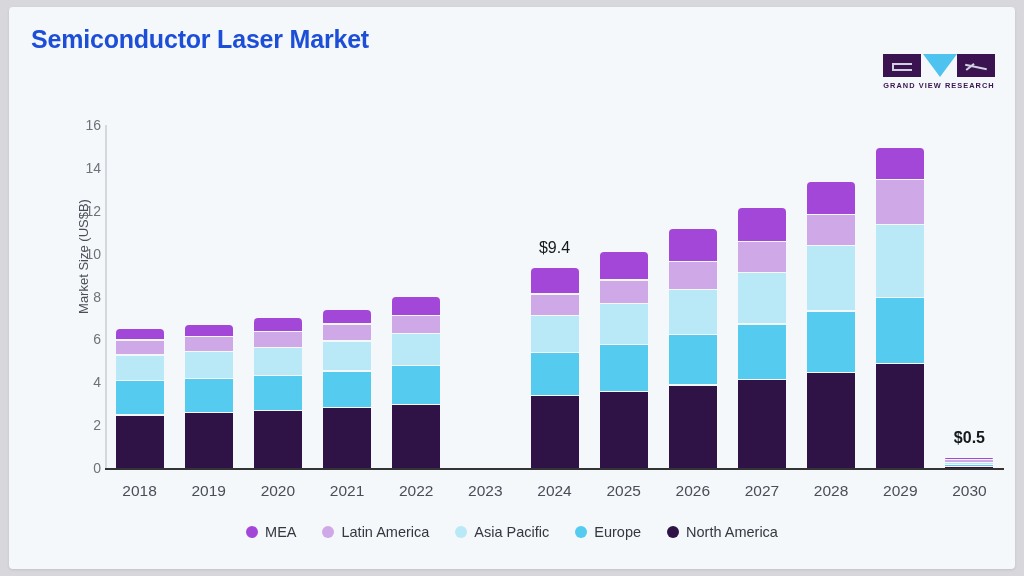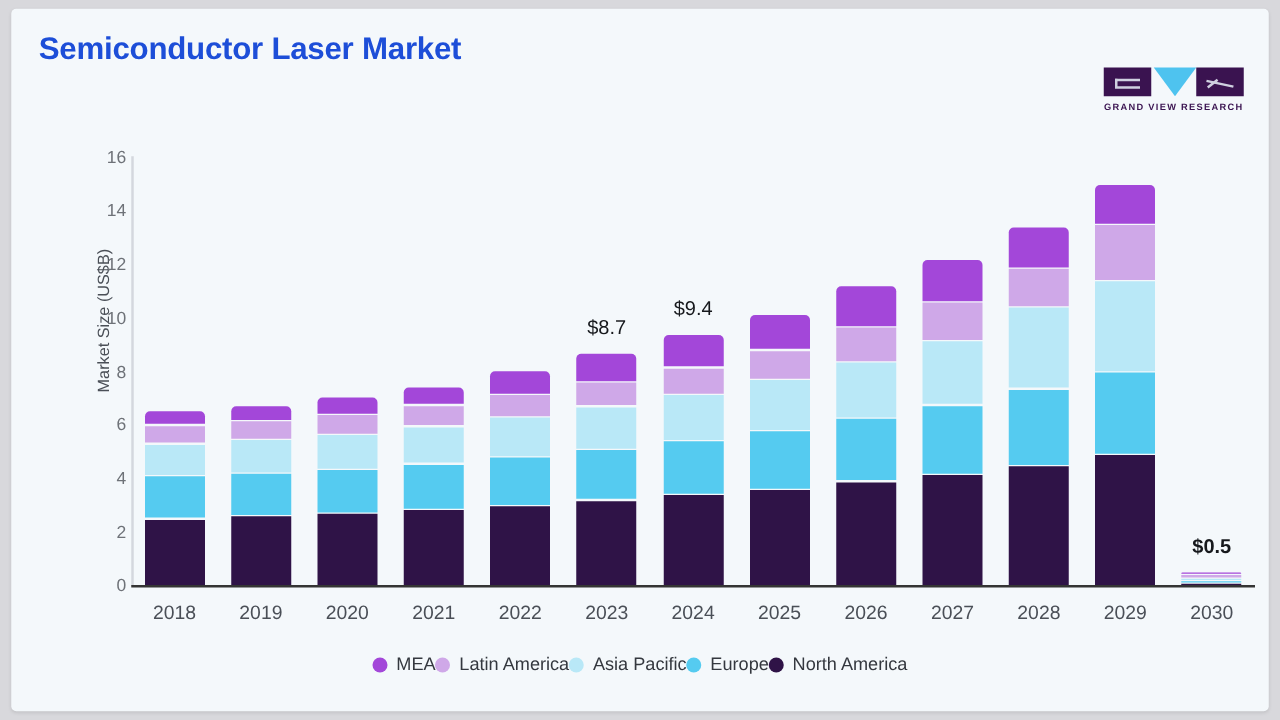--- a/index.html
+++ b/index.html
@@ -99,21 +99,21 @@
   .seg { position: absolute; width: 100%; left: 0; }
   .seg.top { border-radius: 4px 4px 0 0; }
   .bar-label {
     position: absolute; width: 80px; left: -16px;
     text-align: center; font-size: 16px; color: #16181c;
   }
 
   
   #legend {
     position: absolute; left: 0; top: 425px; width: 100%;
-    display: flex; justify-content: center; align-items: center; 
+    display: flex; justify-content: center; align-items: center; gap: 26px;
   }
   .legend-item { display: flex; align-items: center; gap: 7px; }
   .legend-dot { width: 12px; height: 12px; border-radius: 50%; }
   .legend-label { font-size: 14.5px; color: #34383f; }
 </style>
 </head>
 <body>
 
 <div id="card">
 
@@ -182,28 +182,20 @@
           <div class="seg" style="background: rgb(185, 232, 247); bottom: 97.5406px; height: 28.8125px;"></div>
           <div class="seg" style="background: rgb(207, 168, 232); bottom: 127.553px; height: 15.95px;"></div>
           <div class="seg top" style="background: rgb(163, 71, 217); bottom: 144.703px; height: 13.8063px;"></div>
         </div>
         <div class="bar-group" style="left: 287.192px; height: 343px;">
           <div class="seg" style="background: rgb(47, 19, 71); bottom: 0px; height: 63.1125px;"></div>
           <div class="seg" style="background: rgb(85, 203, 240); bottom: 64.3125px; height: 37.3875px;"></div>
           <div class="seg" style="background: rgb(185, 232, 247); bottom: 102.9px; height: 30.9563px;"></div>
           <div class="seg" style="background: rgb(207, 168, 232); bottom: 135.056px; height: 17.0219px;"></div>
           <div class="seg top" style="background: rgb(163, 71, 217); bottom: 153.278px; height: 18.0938px;"></div>
-        </div>
-        <div class="bar-group" style="left: 356.346px; height: 343px;">
-          <div class="seg" style="background: rgb(47, 19, 71); bottom: 0px; height: 67.4px;"></div>
-          <div class="seg" style="background: rgb(85, 203, 240); bottom: 68.6px; height: 39.5312px;"></div>
-          <div class="seg" style="background: rgb(185, 232, 247); bottom: 109.331px; height: 33.1px;"></div>
-          <div class="seg" style="background: rgb(207, 168, 232); bottom: 143.631px; height: 18.0938px;"></div>
-          <div class="seg top" style="background: rgb(163, 71, 217); bottom: 162.925px; height: 22.3813px;"></div>
-          <div class="bar-label" style="bottom: 196.506px;">$8.7</div>
         </div>
         <div class="bar-group" style="left: 425.5px; height: 343px;">
           <div class="seg" style="background: rgb(47, 19, 71); bottom: 0px; height: 71.6875px;"></div>
           <div class="seg" style="background: rgb(85, 203, 240); bottom: 72.8875px; height: 41.675px;"></div>
           <div class="seg" style="background: rgb(185, 232, 247); bottom: 115.763px; height: 36.3156px;"></div>
           <div class="seg" style="background: rgb(207, 168, 232); bottom: 153.278px; height: 20.2375px;"></div>
           <div class="seg top" style="background: rgb(163, 71, 217); bottom: 174.716px; height: 25.5969px;"></div>
           <div class="bar-label" style="bottom: 211.512px;">$9.4</div>
         </div>
         <div class="bar-group" style="left: 494.654px; height: 343px;">

